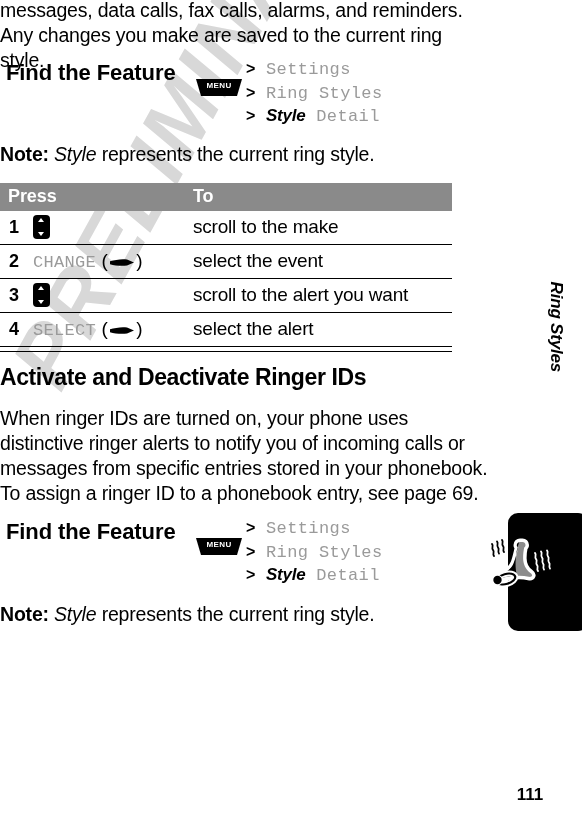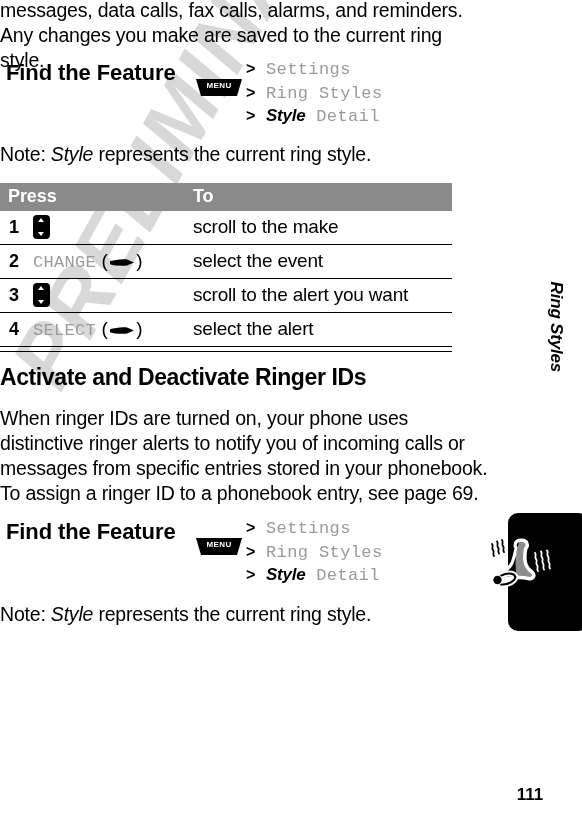--- a/index.html
+++ b/index.html
@@ -138,21 +138,21 @@
   }
 
   
   .note-line {
     position: absolute;
     left: 0px;
     font-size: 19.5px;
     letter-spacing: -0.2px;
     white-space: nowrap;
   }
-  .note-line .note-lbl { font-weight: normal; }
+  .note-line .note-lbl { font-weight: bold; }
   .note-line .ital { font-style: italic; }
 
   
   #press-table {
     position: absolute;
     left: 0px;
     top: 183px;
     width: 452px;
   }
   #press-table .thead {

